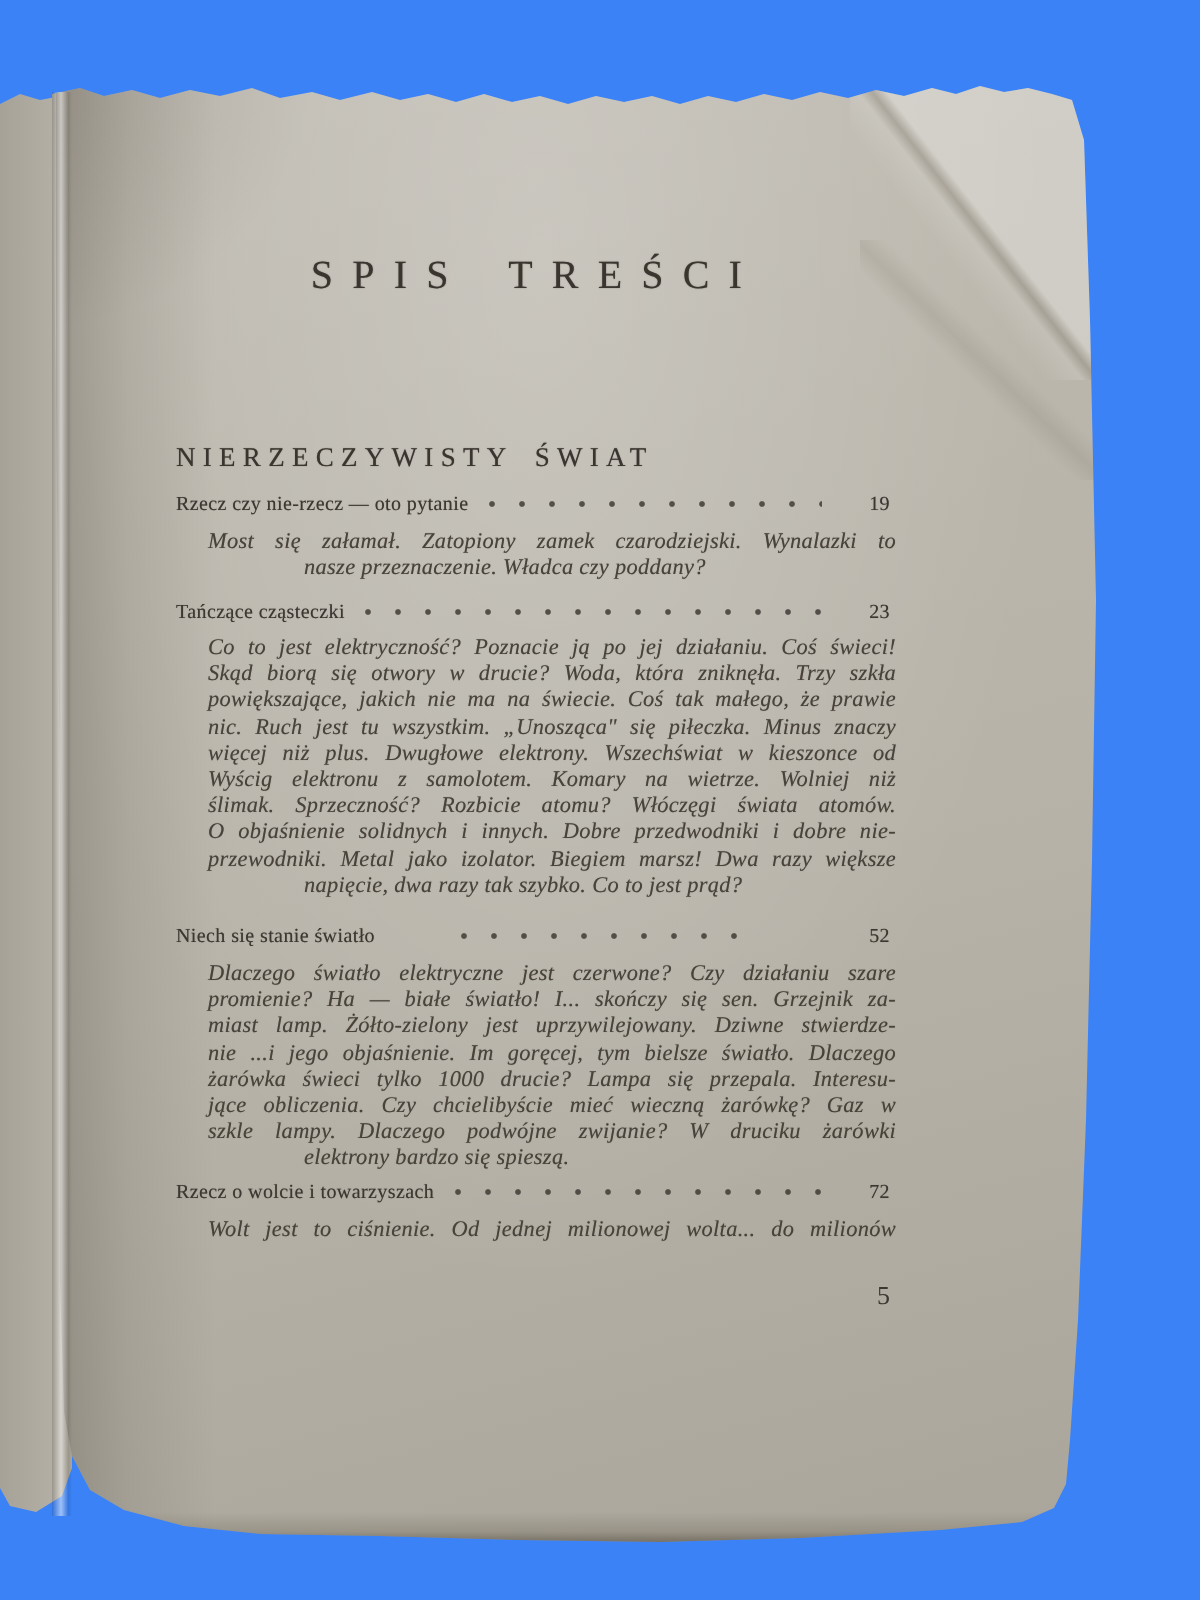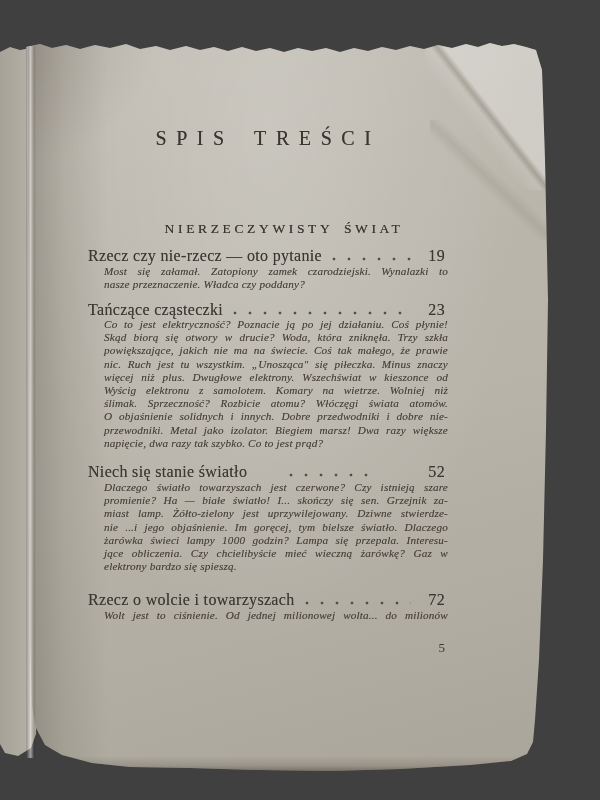--- a/index.html
+++ b/index.html
@@ -1,16 +1,16 @@
 <!DOCTYPE html>
 <html><head>
 <meta charset="utf-8">
 <style>
   html,body{margin:0;padding:0;background:#ffffff;}
-  .stage{position:relative;width:600px;height:800px;background:#404040;overflow:hidden;
+  .stage{position:relative;width:600px;height:800px;background:#3b82f6;overflow:hidden;
          font-family:"Liberation Serif","DejaVu Serif",serif;}
   
   .page-behind{position:absolute;left:0;top:46px;width:36px;height:712px;
     background:linear-gradient(to right,#a7a297,#b3aea3 70%,#aba699);
     clip-path:polygon(0 6px,10px 1px,20px 4px,36px 1px,36px 688px,31px 702px,18px 710px,5px 707px,0 698px);}
   .page-main{position:absolute;left:0;top:0;width:600px;height:800px;
     background:
       radial-gradient(ellipse at 45% 16%, rgba(255,255,255,0.20), rgba(255,255,255,0) 55%),
       linear-gradient(165deg,#c1bdb4 0%,#bbb7ad 28%,#b7b3a9 55%,#afab a0 80%,#a9a499 100%);
     background:
@@ -38,34 +38,34 @@
     background:linear-gradient(232deg,rgba(255,255,255,0.30) 46%,rgba(96,86,72,0.22) 49%,rgba(255,255,255,0.12) 52%,rgba(255,255,255,0) 60%);}
   .corner-fold2{position:absolute;left:430px;top:120px;width:120px;height:120px;
     background:linear-gradient(224deg,rgba(255,255,255,0) 44%,rgba(96,86,72,0.12) 50%,rgba(255,255,255,0) 56%);}
   .vignette-tl{position:absolute;left:0;top:30px;width:160px;height:140px;
     background:radial-gradient(ellipse at 0% 0%,rgba(70,62,50,0.18),rgba(70,62,50,0) 70%);}
   
   .content{position:absolute;left:88px;top:0;width:360px;color:#443f38;}
   .toc-title{position:absolute;left:0;top:127px;width:100%;text-align:center;
     font-size:20px;letter-spacing:0.48em;word-spacing:0.30em;color:#3a352f;
     text-shadow:0 0 0.6px rgba(58,53,47,0.6);}
-  .section-heading{position:absolute;left:16px;top:221px;width:100%;text-align:center;
+  .section-heading{position:absolute;left:0;top:221px;width:100%;text-align:left;
     font-size:13.5px;letter-spacing:0.27em;word-spacing:0.3em;color:#3a352f;
     text-shadow:0 0 0.5px rgba(58,53,47,0.7);}
   .entry-row{position:absolute;left:0;width:100%;display:flex;align-items:flex-end;
-    font-size:16px;color:#3c3731;letter-spacing:0.02em;text-shadow:0 0 0.4px rgba(60,55,49,0.55);}
+    font-size:10px;color:#3c3731;letter-spacing:0.02em;text-shadow:0 0 0.4px rgba(60,55,49,0.55);}
   .entry-title{white-space:nowrap;}
   .leader{flex:1;align-self:stretch;margin:0 8px 0 10px;
     background-image:radial-gradient(circle at 2px 2px,rgba(64,59,53,0.85) 1.15px,rgba(64,59,53,0) 1.7px);
     background-size:15px 4px;background-repeat:repeat-x;background-position:left calc(100% - 4px);}
   .entry-page{width:26px;text-align:right;padding-right:3px;}
   .desc{position:absolute;left:16px;width:344px;font-size:11.2px;line-height:13.2px;
     color:#48423b;letter-spacing:0.015em;text-shadow:0 0 0.4px rgba(72,66,59,0.5);font-style:italic;}
   .desc-line{text-align:justify;text-align-last:justify;white-space:normal;}
-  .desc-line.no-stretch{text-align-last:left;}
+  .desc-line.no-stretch{text-align-last:left;margin-left:48px;}
   .footer-page-number{position:absolute;left:0;top:640px;width:100%;text-align:right;
     padding-right:3px;box-sizing:border-box;font-size:13px;color:#3c3731;}
 </style>
 </head>
 <body>
 
 <div class="stage">
   <div class="page-behind"></div>
 
   <div class="page-main">
@@ -90,44 +90,45 @@
             <div class="desc-line">Most się załamał. Zatopiony zamek czarodziejski. Wynalazki to</div>
             <div class="desc-line no-stretch">nasze przeznaczenie. Władca czy poddany?</div>
           </div>
 
   <div class="entry-row" style="top: 301px; font-family: Liberation Serif, serif;">
     <span class="entry-title">Tańczące cząsteczki</span>
     <span class="leader"></span>
     <span class="entry-page">23</span>
   </div>
   <div class="desc" style="top: 318px;">
-            <div class="desc-line">Co to jest elektryczność? Poznacie ją po jej działaniu. Coś płynie!</div>
+            <div class="desc-line">Co to jest elektryczność? Poznacie ją po jej działaniu. Coś świeci!</div>
             <div class="desc-line">Skąd biorą się otwory w drucie? Woda, która zniknęła. Trzy szkła</div>
             <div class="desc-line">powiększające, jakich nie ma na świecie. Coś tak małego, że prawie</div>
             <div class="desc-line">nic. Ruch jest tu wszystkim. „Unosząca" się piłeczka. Minus znaczy</div>
             <div class="desc-line">więcej niż plus. Dwugłowe elektrony. Wszechświat w kieszonce od</div>
             <div class="desc-line">Wyścig elektronu z samolotem. Komary na wietrze. Wolniej niż</div>
             <div class="desc-line">ślimak. Sprzeczność? Rozbicie atomu? Włóczęgi świata atomów.</div>
             <div class="desc-line">O objaśnienie solidnych i innych. Dobre przedwodniki i dobre nie-</div>
             <div class="desc-line">przewodniki. Metal jako izolator. Biegiem marsz! Dwa razy większe</div>
             <div class="desc-line no-stretch">napięcie, dwa razy tak szybko. Co to jest prąd?</div>
           </div>
 
   <div class="entry-row" style="top: 463px; gap: 32px;">
     <span class="entry-title">Niech się stanie światło</span>
     <span class="leader"></span>
     <span class="entry-page">52</span>
   </div>
   <div class="desc" style="top: 481px;">
-            <div class="desc-line">Dlaczego światło towarzyszach jest czerwone? Czy istnieją szare</div>
+            <div class="desc-line">Dlaczego światło elektryczne jest czerwone? Czy działaniu szare</div>
             <div class="desc-line">promienie? Ha — białe światło! I... skończy się sen. Grzejnik za-</div>
             <div class="desc-line">miast lamp. Żółto-zielony jest uprzywilejowany. Dziwne stwierdze-</div>
             <div class="desc-line">nie ...i jego objaśnienie. Im goręcej, tym bielsze światło. Dlaczego</div>
-            <div class="desc-line">żarówka świeci lampy 1000 godzin? Lampa się przepala. Interesu-</div>
+            <div class="desc-line">żarówka świeci tylko 1000 drucie? Lampa się przepala. Interesu-</div>
             <div class="desc-line">jące obliczenia. Czy chcielibyście mieć wieczną żarówkę? Gaz w</div>
+            <div class="desc-line">szkle lampy. Dlaczego podwójne zwijanie? W druciku żarówki</div>
             <div class="desc-line no-stretch">elektrony bardzo się spieszą.</div>
           </div>
 
   <div class="entry-row" style="top: 591px;">
     <span class="entry-title">Rzecz o wolcie i towarzyszach</span>
     <span class="leader"></span>
     <span class="entry-page">72</span>
   </div>
   <div class="desc" style="top: 609px;">
             <div class="desc-line">Wolt jest to ciśnienie. Od jednej milionowej wolta... do milionów</div>

